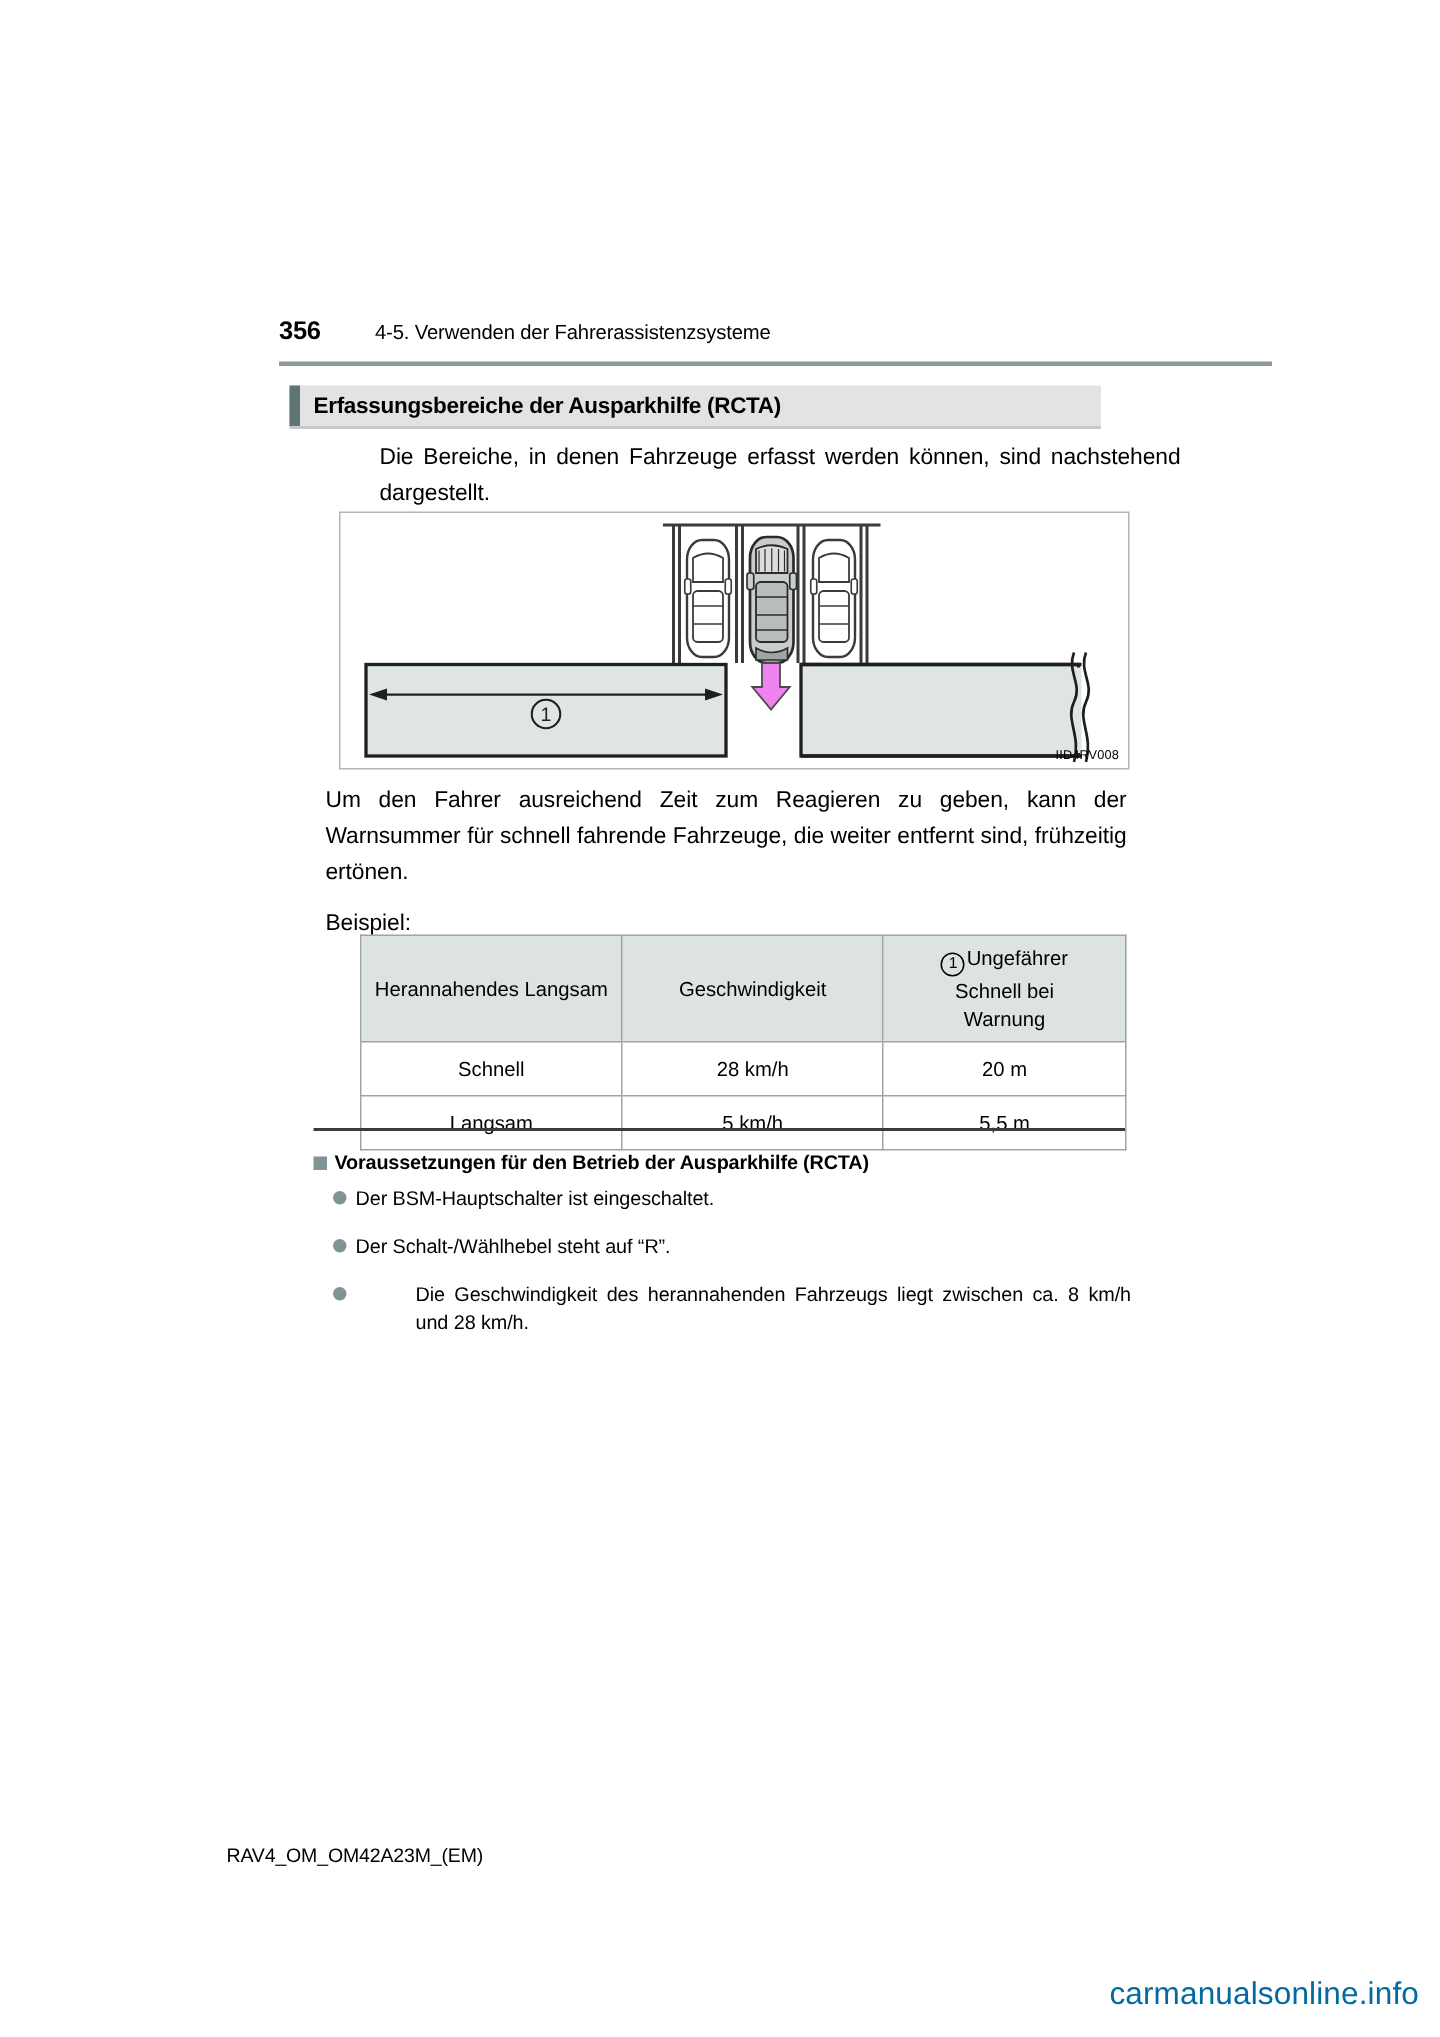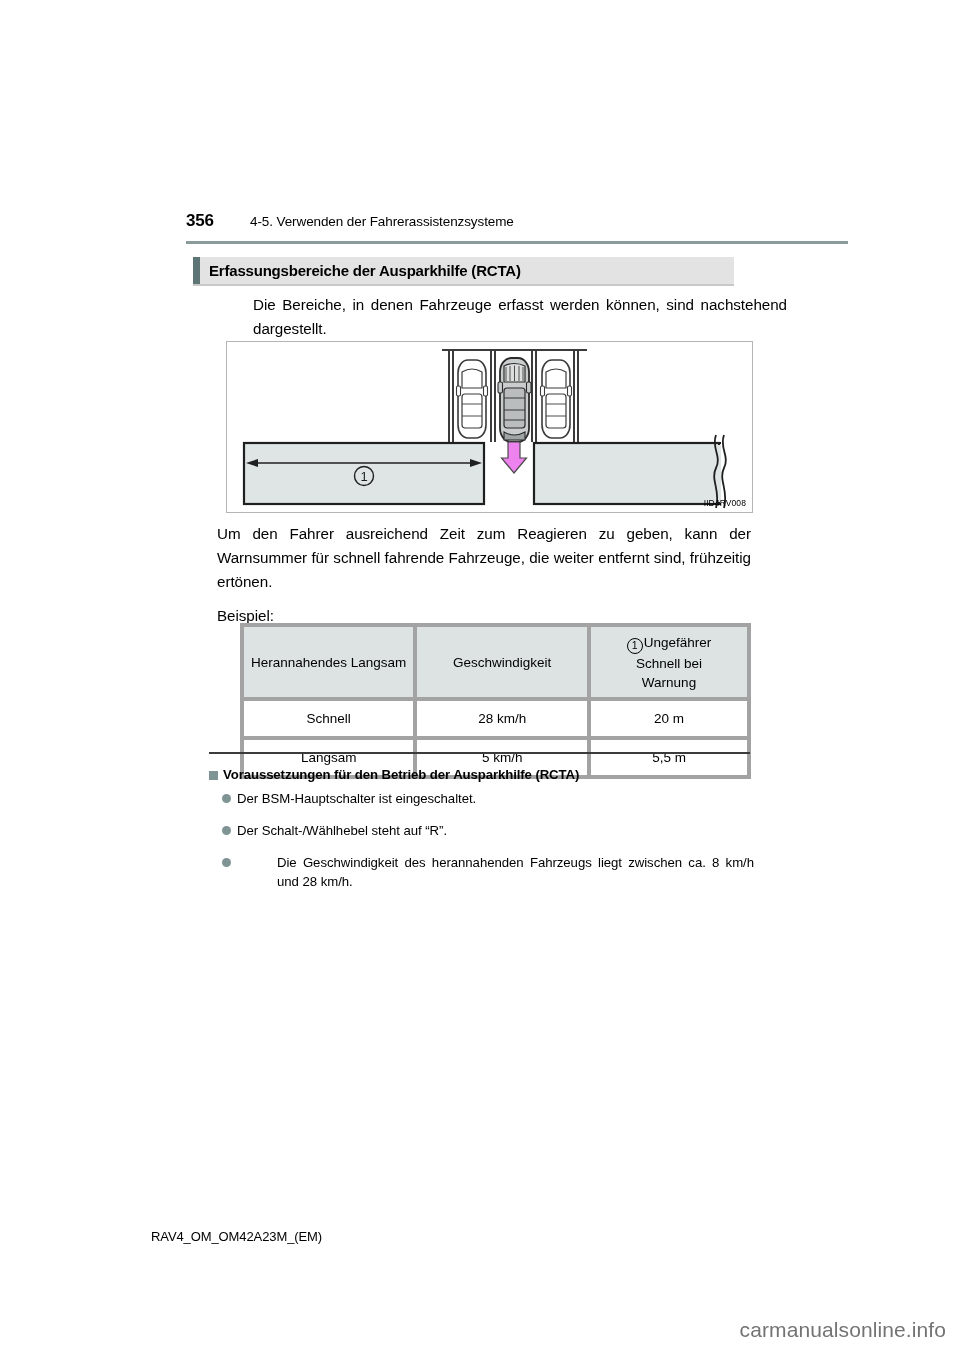--- a/index.html
+++ b/index.html
@@ -131,21 +131,21 @@
   .data-table {
     position: absolute;
     left: 240px;
     top: 623px;
     width: 511px;
     border-collapse: collapse;
     font-size: 13.5px;
   }
   .data-table th,
   .data-table td {
-    border: 4px solid #a3a3a3;
+    border: 1px solid #a3a3a3;
     text-align: center;
     vertical-align: middle;
     font-weight: normal;
     padding: 4px 3px;
   }
   .data-table thead th {
     background: #dde3e3;
     height: 62px;
     line-height: 19px;
   }
@@ -234,21 +234,21 @@
     left: 151px;
     top: 1229px;
     font-size: 13px;
     letter-spacing: -0.1px;
   }
   .watermark {
     position: absolute;
     right: 14px;
     top: 1318px;
     font-size: 21px;
-    color: #737373;
+    color: #0369a1;
     letter-spacing: 0.1px;
     margin-left: 48px;
   }
 </style>
 </head>
 <body>
 
 <div class="page">
 
   <div class="header">

